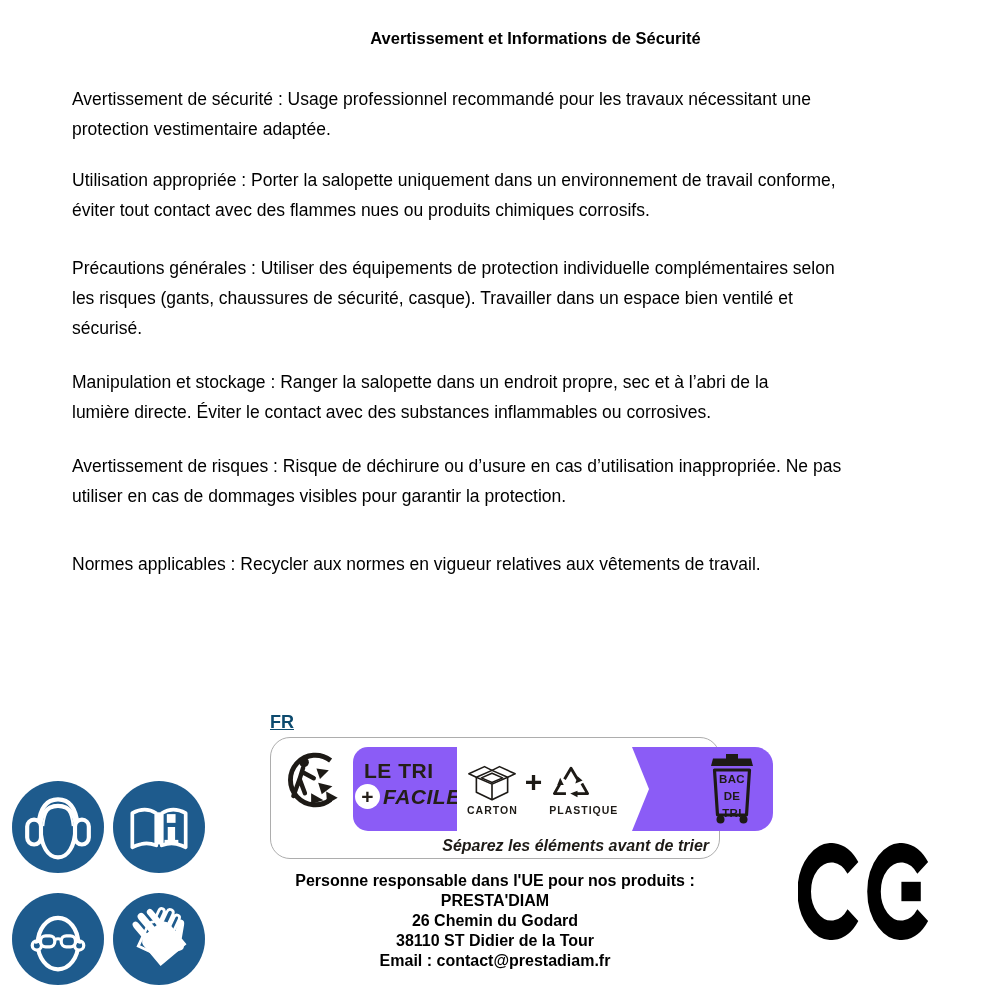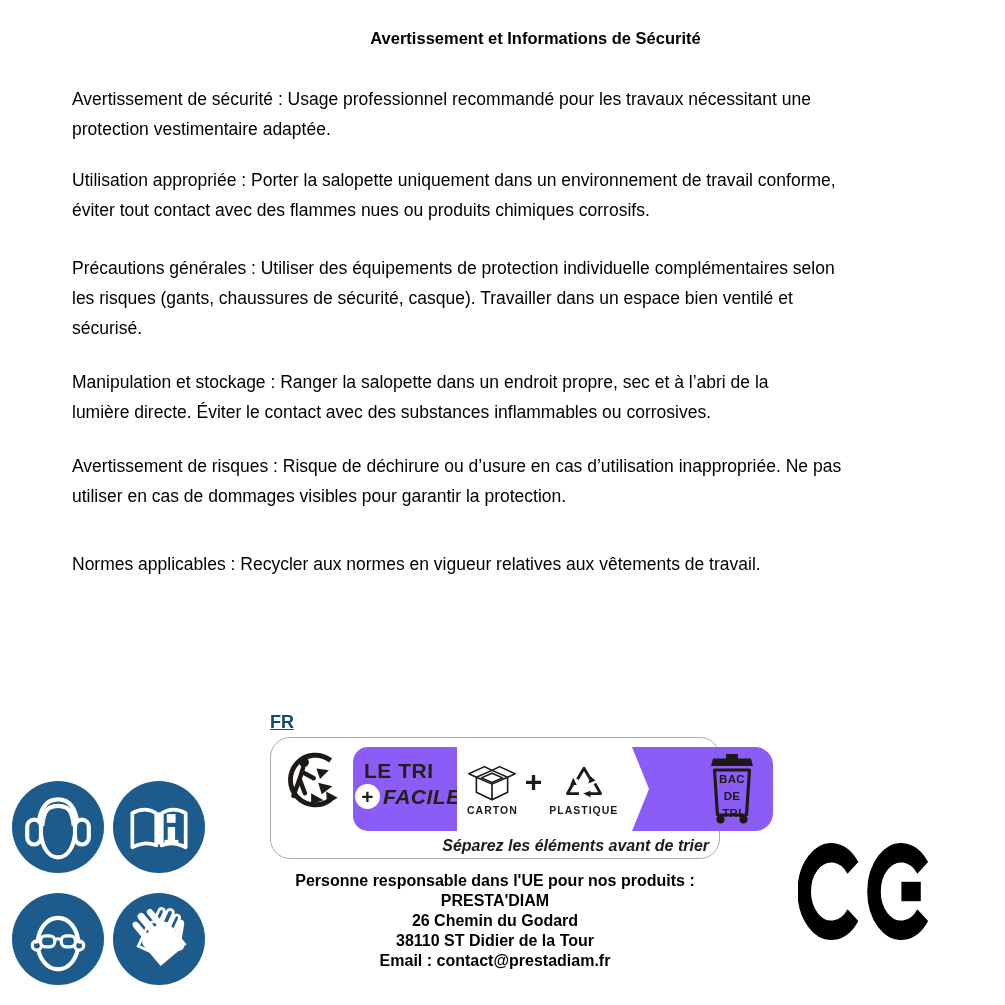--- a/index.html
+++ b/index.html
@@ -35,21 +35,21 @@
   .tri-l1{position:absolute;left:11px;top:12px;font-size:21px;font-weight:800;
           color:#241f18;letter-spacing:.5px;}
   .tri-l2{position:absolute;left:2px;top:37px;display:flex;align-items:center;gap:3px;}
   .plus-circle{width:25px;height:25px;border-radius:50%;background:#fff;color:#241f18;
                font-size:21px;font-weight:800;display:flex;align-items:center;
                justify-content:center;line-height:1;}
   .tri-l2 .facile{font-size:21px;font-weight:800;color:#241f18;letter-spacing:.5px;font-style:italic;}
   .white-zone{position:absolute;left:104px;top:0;width:192px;height:84px;background:#fff;
               clip-path:polygon(0 0,calc(100% - 17px) 0,100% 50%,calc(100% - 17px) 100%,0 100%);
               display:flex;align-items:center;padding:2px 24px 0 10px;box-sizing:border-box;gap:7px;}
-  .material{display:flex;flex-direction:column;align-items:center;gap:1px;}
+  .material{display:flex;flex-direction:column;gap:1px;}
   .mat-label{font-size:10.5px;font-weight:bold;letter-spacing:1px;color:#1d1a16;}
   .plus-sep{font-size:30px;font-weight:800;color:#1d1a16;margin-top:-16px;}
   .bin{position:absolute;right:14px;top:5px;width:54px;height:74px;}
   .bin-text{position:absolute;left:0;top:19px;width:100%;text-align:center;
             font-size:11.5px;font-weight:800;line-height:17px;color:#1d1a16;
             white-space:pre-line;letter-spacing:.3px;}
   .sep-text{position:absolute;right:10px;bottom:3px;font-size:16px;font-style:italic;
             font-weight:600;color:#1d1a16;margin-left:24px;}
 
   

